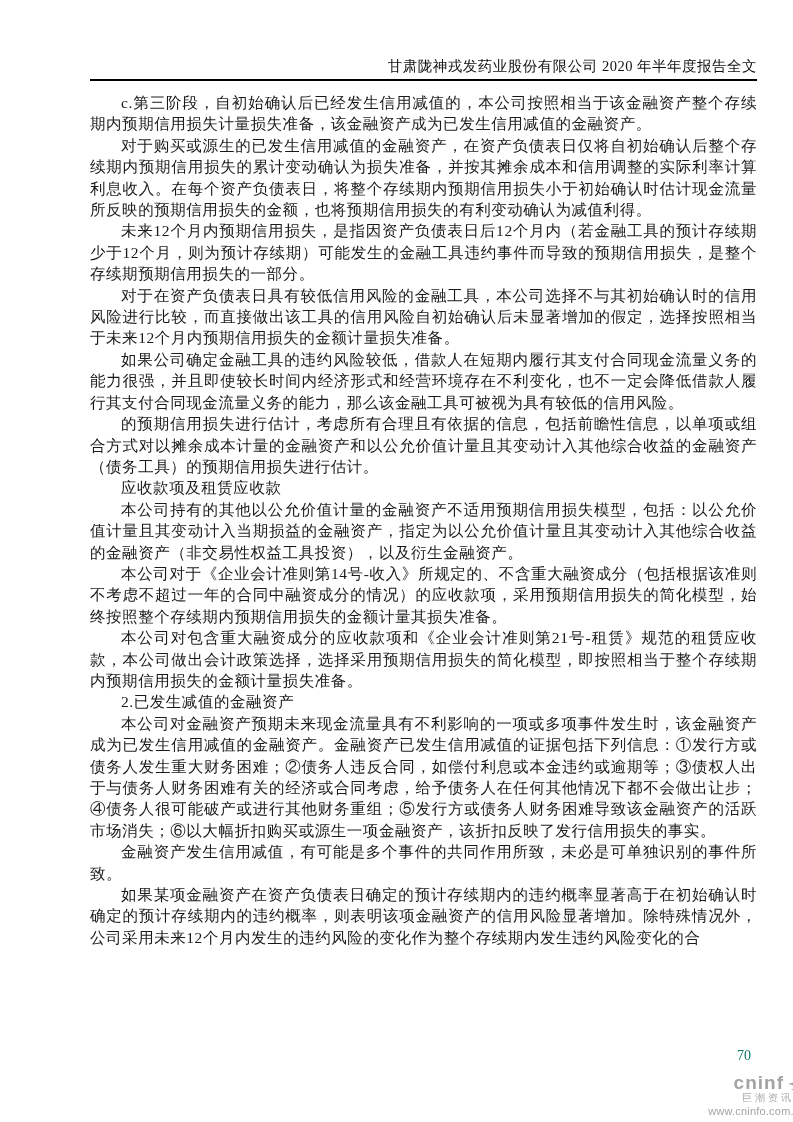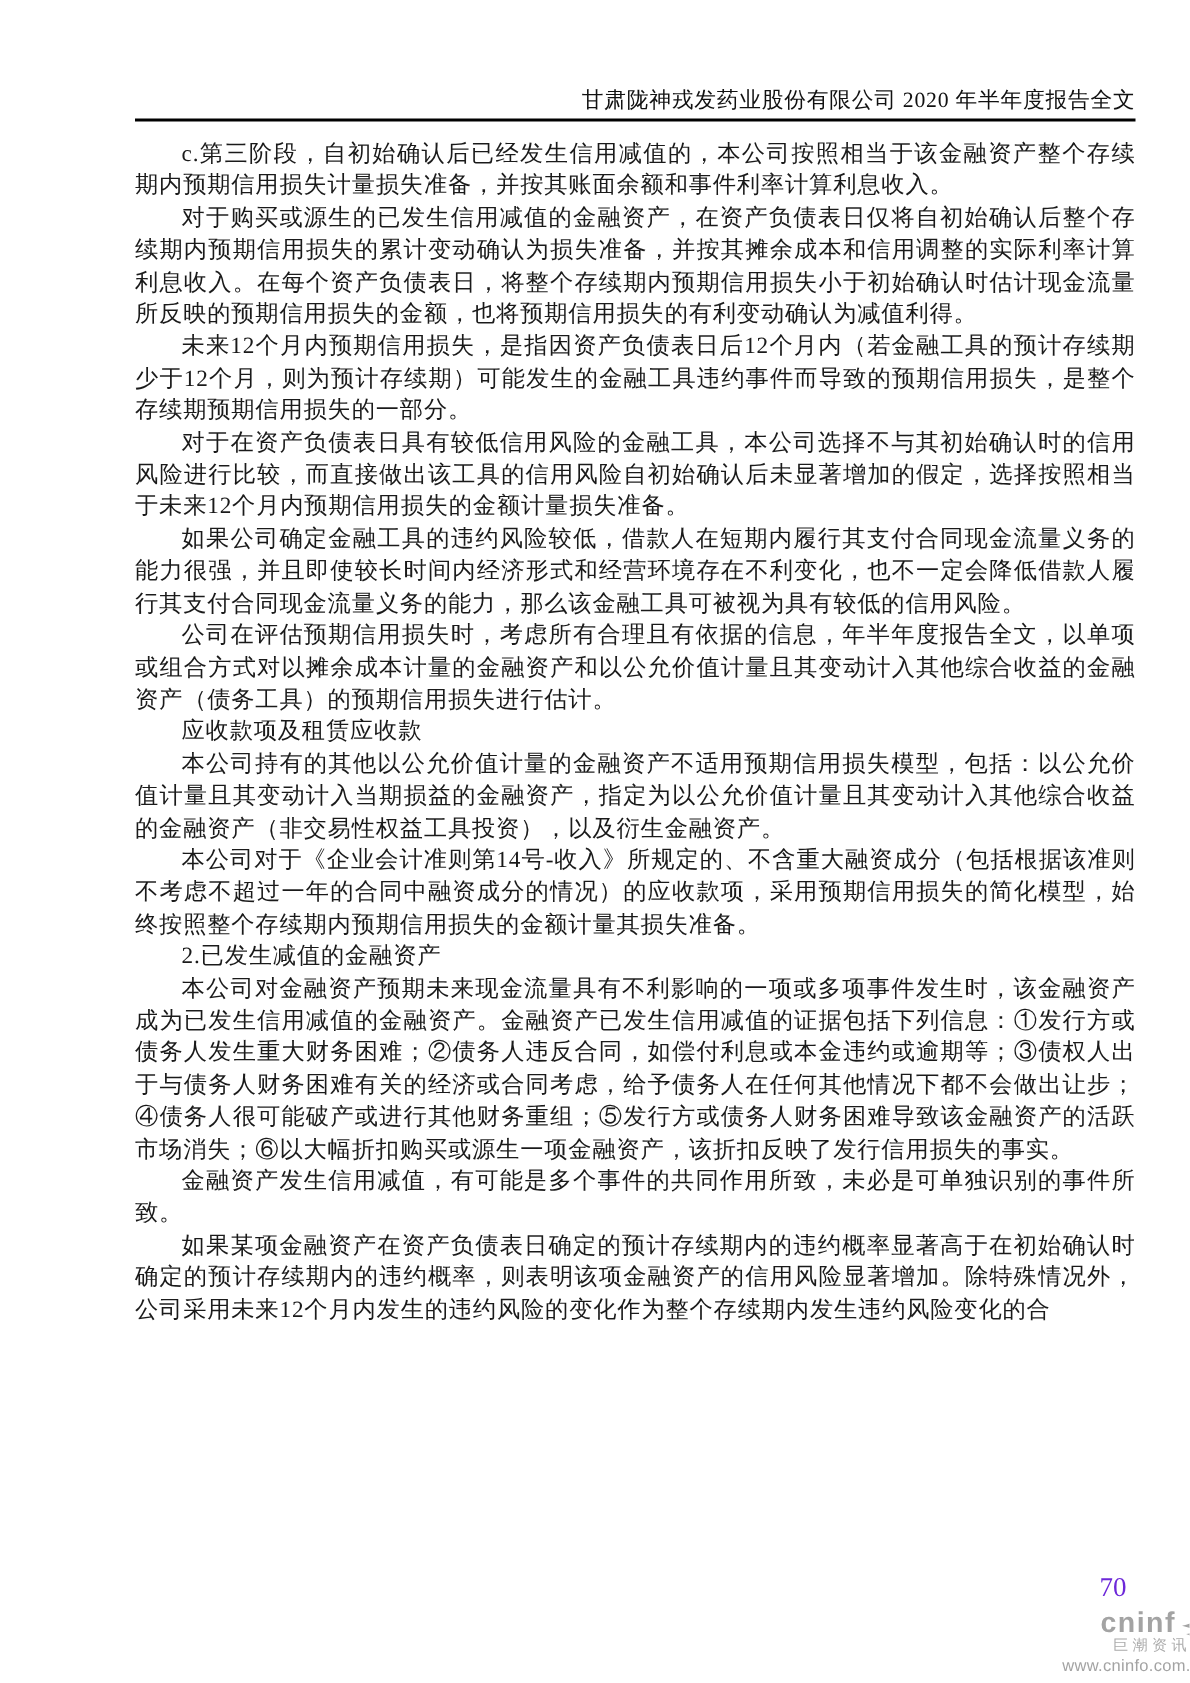--- a/index.html
+++ b/index.html
@@ -52,22 +52,22 @@
     padding: 0;
     text-indent: 2em;
   }
   .body-text p.no-indent {
     text-indent: 0;
   }
   .page-number {
     position: absolute;
     top: 1048px;
     right: 69px;
-    font-size: 18px;
-    color: #6d28d9;
+    font-size: 14px;
+    color: #0f766e;
   }
   .cninfo-logo {
     position: absolute;
     right: 4px;
     top: 1072px;
     width: 118px;
     text-align: right;
     color: #a5a5a5;
     font-family: "Liberation Sans", "DejaVu Sans", sans-serif;
     line-height: 1;
@@ -109,29 +109,30 @@
 </head>
 <body>
 
 <div class="page">
 
   <div class="running-head">甘肃陇神戎发药业股份有限公司 2020 年半年度报告全文</div>
 
   <div class="head-rule"></div>
 
   <div class="body-text">
-    <p>c.第三阶段，自初始确认后已经发生信用减值的，本公司按照相当于该金融资产整个存续期内预期信用损失计量损失准备，并按其账面余额和事件利率计算利息收入。</p>
+    <p>c.第三阶段，自初始确认后已经发生信用减值的，本公司按照相当于该金融资产整个存续期内预期信用损失计量损失准备，该金融资产成为已发生信用减值的金融资产。</p>
     <p>对于购买或源生的已发生信用减值的金融资产，在资产负债表日仅将自初始确认后整个存续期内预期信用损失的累计变动确认为损失准备，并按其摊余成本和信用调整的实际利率计算利息收入。在每个资产负债表日，将整个存续期内预期信用损失小于初始确认时估计现金流量所反映的预期信用损失的金额，也将预期信用损失的有利变动确认为减值利得。</p>
     <p>未来12个月内预期信用损失，是指因资产负债表日后12个月内（若金融工具的预计存续期少于12个月，则为预计存续期）可能发生的金融工具违约事件而导致的预期信用损失，是整个存续期预期信用损失的一部分。</p>
     <p>对于在资产负债表日具有较低信用风险的金融工具，本公司选择不与其初始确认时的信用风险进行比较，而直接做出该工具的信用风险自初始确认后未显著增加的假定，选择按照相当于未来12个月内预期信用损失的金额计量损失准备。</p>
     <p>如果公司确定金融工具的违约风险较低，借款人在短期内履行其支付合同现金流量义务的能力很强，并且即使较长时间内经济形式和经营环境存在不利变化，也不一定会降低借款人履行其支付合同现金流量义务的能力，那么该金融工具可被视为具有较低的信用风险。</p>
-    <p>公司在评估预期信用损失时，考虑所有合理且有依据的信息，年半年度报告全文，以单项或组合方式对以摊余成本计量的金融资产和以公允价值计量且其变动计入其他综合收益的金融资产（债务工具）的预期信用损失进行估计。</p>
+    <p>的预期信用损失进行估计，考虑所有合理且有依据的信息，包括前瞻性信息，以单项或组合方式对以摊余成本计量的金融资产和以公允价值计量且其变动计入其他综合收益的金融资产（债务工具）的预期信用损失进行估计。</p>
     <p>应收款项及租赁应收款</p>
     <p>本公司持有的其他以公允价值计量的金融资产不适用预期信用损失模型，包括：以公允价值计量且其变动计入当期损益的金融资产，指定为以公允价值计量且其变动计入其他综合收益的金融资产（非交易性权益工具投资），以及衍生金融资产。</p>
     <p>本公司对于《企业会计准则第14号-收入》所规定的、不含重大融资成分（包括根据该准则不考虑不超过一年的合同中融资成分的情况）的应收款项，采用预期信用损失的简化模型，始终按照整个存续期内预期信用损失的金额计量其损失准备。</p>
+    <p>本公司对包含重大融资成分的应收款项和《企业会计准则第21号-租赁》规范的租赁应收款，本公司做出会计政策选择，选择采用预期信用损失的简化模型，即按照相当于整个存续期内预期信用损失的金额计量损失准备。</p>
     <p>2.已发生减值的金融资产</p>
     <p>本公司对金融资产预期未来现金流量具有不利影响的一项或多项事件发生时，该金融资产成为已发生信用减值的金融资产。金融资产已发生信用减值的证据包括下列信息：①发行方或债务人发生重大财务困难；②债务人违反合同，如偿付利息或本金违约或逾期等；③债权人出于与债务人财务困难有关的经济或合同考虑，给予债务人在任何其他情况下都不会做出让步；④债务人很可能破产或进行其他财务重组；⑤发行方或债务人财务困难导致该金融资产的活跃市场消失；⑥以大幅折扣购买或源生一项金融资产，该折扣反映了发行信用损失的事实。</p>
     <p>金融资产发生信用减值，有可能是多个事件的共同作用所致，未必是可单独识别的事件所致。</p>
     <p>如果某项金融资产在资产负债表日确定的预计存续期内的违约概率显著高于在初始确认时确定的预计存续期内的违约概率，则表明该项金融资产的信用风险显著增加。除特殊情况外，公司采用未来12个月内发生的违约风险的变化作为整个存续期内发生违约风险变化的合</p>
   </div>
 
   <div class="page-number">70</div>
 
   <div class="cninfo-logo">
     <div class="logo-row">

